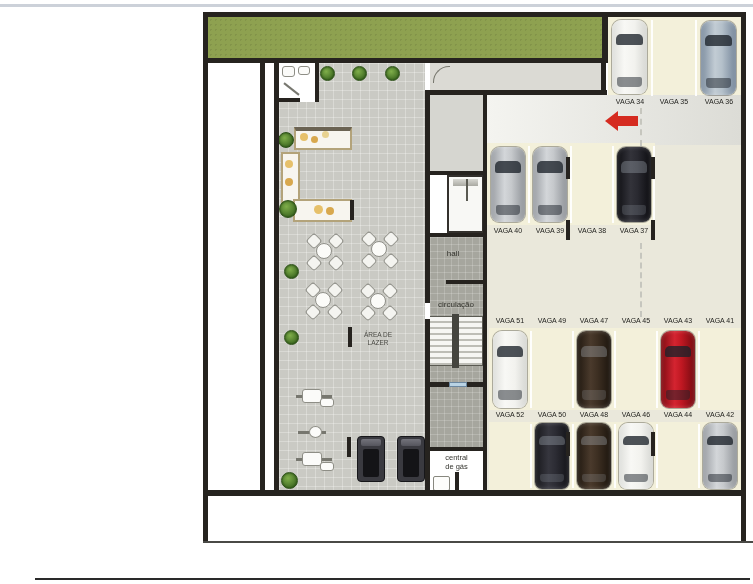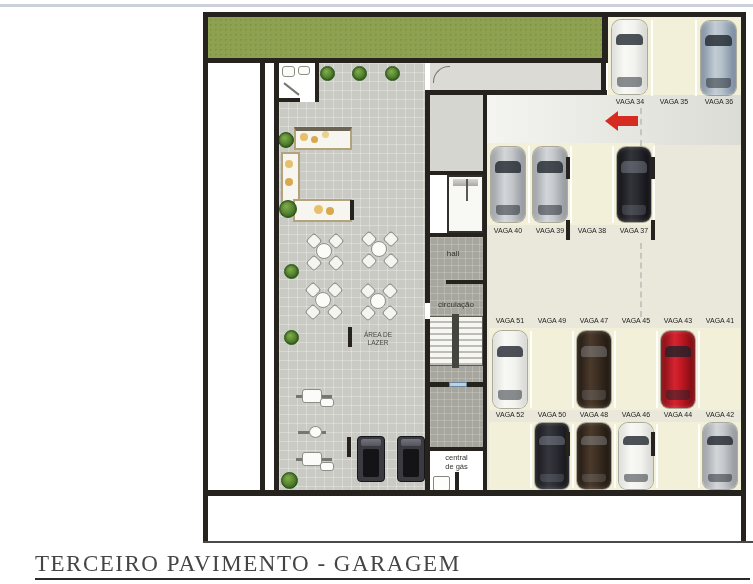--- a/index.html
+++ b/index.html
@@ -286,16 +286,15 @@
   <div class="gym-bar" style="left:298px;top:431px;width:28px;height:3px;"></div>
   <div class="gym-part" style="left:309px;top:426px;width:13px;height:12px;border-radius:50%;"></div>
   <div class="gym-bar" style="left:296px;top:458px;width:36px;height:3px;"></div>
   <div class="gym-part" style="left:302px;top:452px;width:20px;height:14px;"></div>
   <div class="gym-part" style="left:320px;top:462px;width:14px;height:9px;"></div>
   <div class="treadmill" style="left:357px;top:436px;"></div>
   <div class="treadmill" style="left:397px;top:436px;"></div>
 
 
   <div class="ground-rule"></div>
-  <div class="title">TERCEIRO PAVIMENTO - GARAGEM</div>
   <div class="title-rule"></div>
 
 </div>
 
 </body></html>

